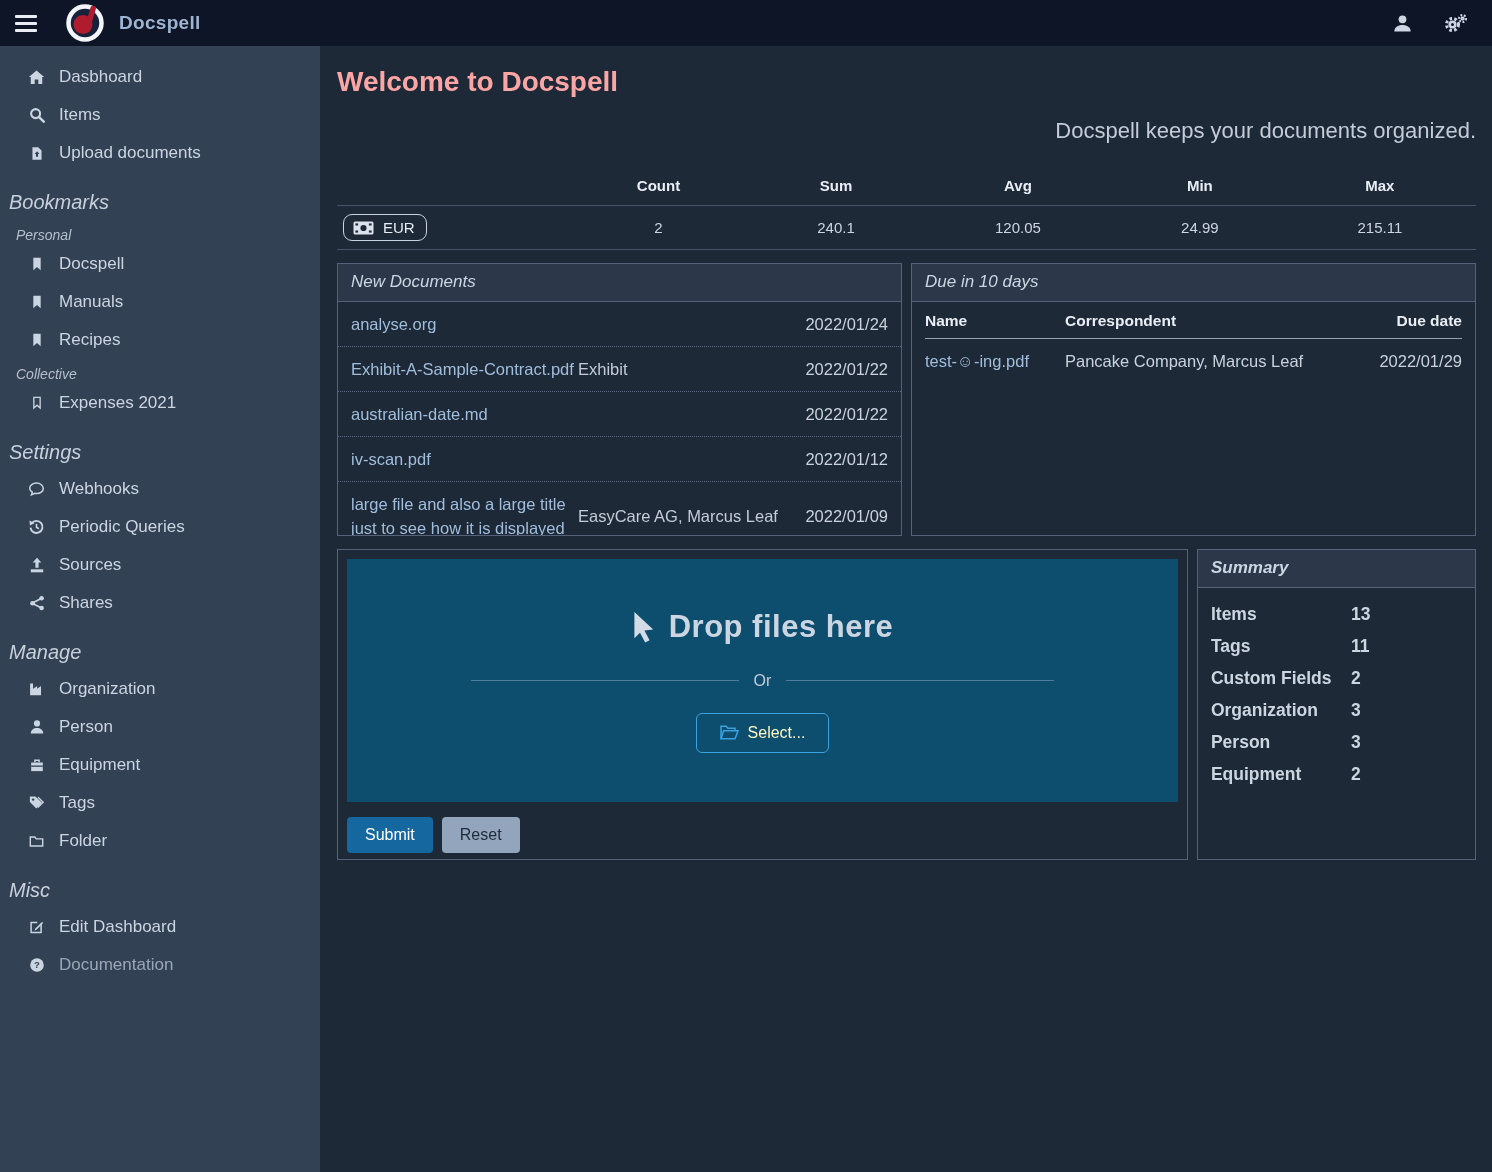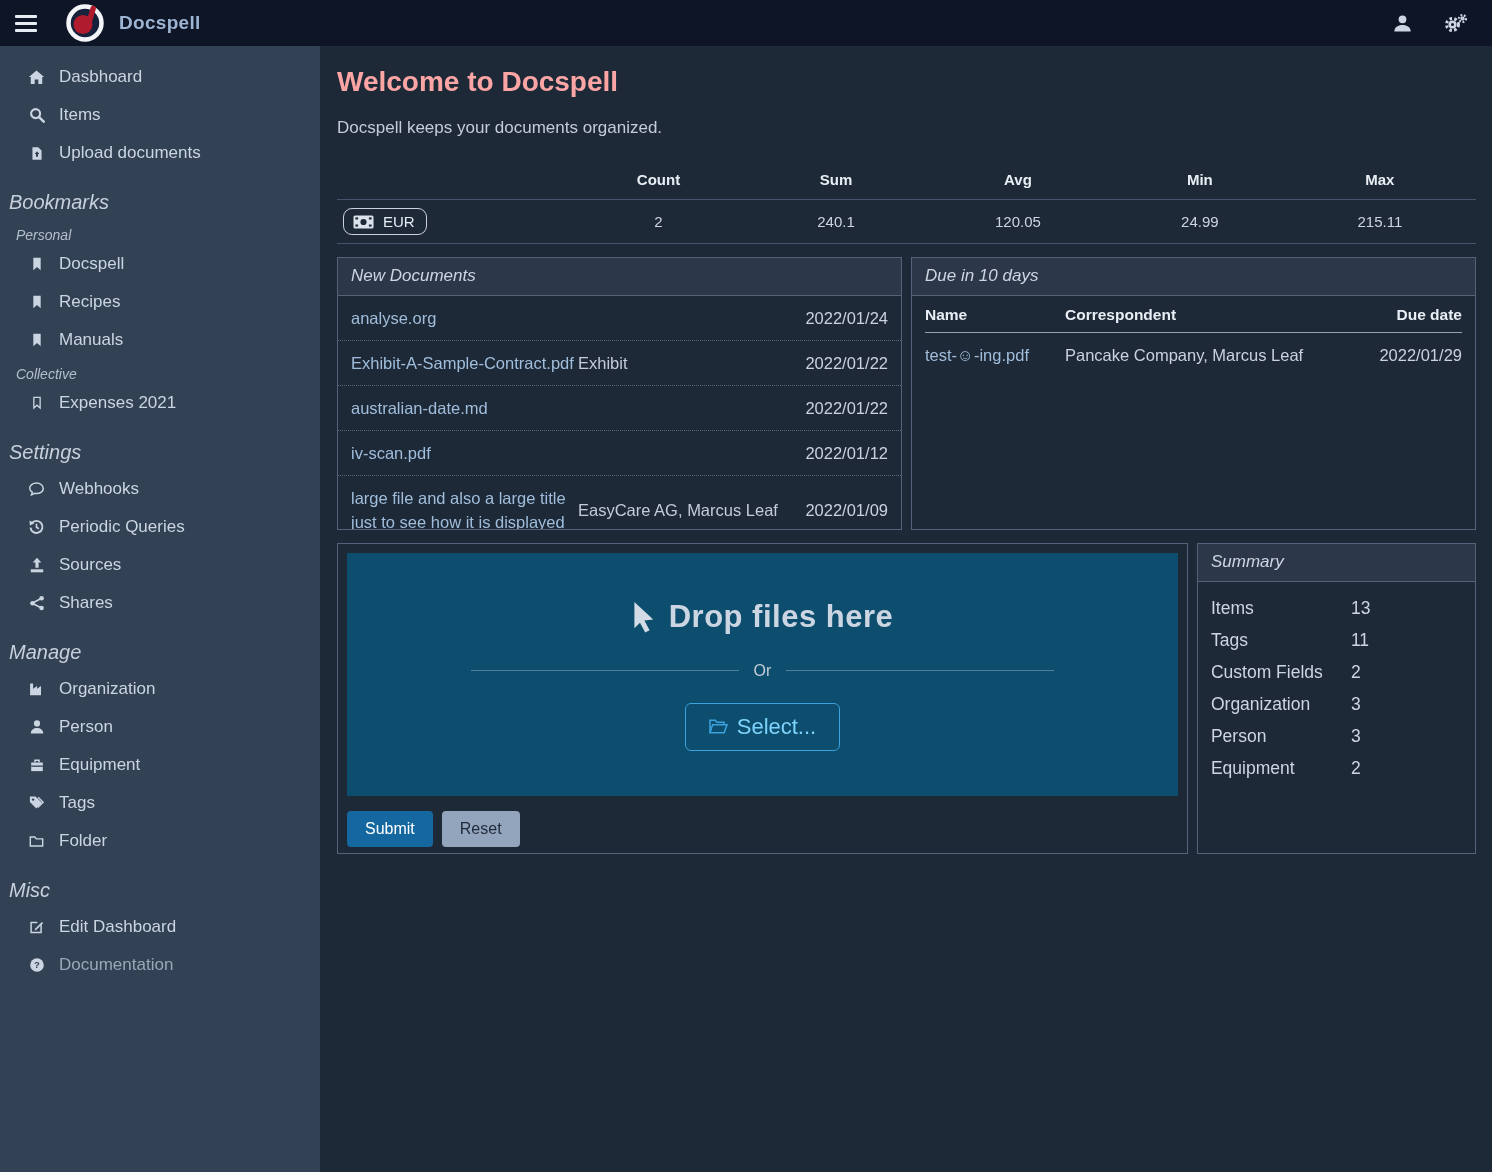--- a/index.html
+++ b/index.html
@@ -23,21 +23,21 @@
   .sidebar { width:320px; flex:none; background:#334155; color:#cbd5e1; padding-top:12px; }
   .nav-item { display:flex; align-items:center; gap:13px; padding:9px 27px; font-size:17px; cursor:pointer; }
   .nav-item .icon { width:19px; display:flex; justify-content:center; color:#cbd5e1; flex:none; }
   .side-heading { font-style:italic; font-size:20px; color:#c7d0db; padding:19px 8px 6px 9px; }
   .side-sub { font-style:italic; font-size:14px; color:#b4bfcc; padding:7px 16px 2px 16px; }
   .dim { color:#9aa7b8; }
 
   
   .main { flex:1; padding:12px 16px 0 17px; }
   h1.welcome { font-size:28px; color:#fca5a5; margin:8px 0 0; font-weight:bold; }
-  .subtitle { font-size:17px; color:#c3ccd8; margin-top:20px; }
+  .subtitle { font-size:22px; color:#c3ccd8; margin-top:20px;text-align:right; }
 
   table.stats { width:100%; border-collapse:collapse; margin-top:24px; }
   table.stats th { font-size:15px; color:#e9eef5; font-weight:bold; text-align:center; padding:9px 6px 11px; }
   table.stats td { font-size:15px; color:#ccd5e2; text-align:center; padding:8px 6px; border-top:1px solid #46536b; }
   table.stats tbody tr:last-child td { border-bottom:1px solid #46536b; }
   table.stats .cur-cell { text-align:left; width:20%; }
   .cur-badge { display:inline-flex; align-items:center; gap:9px; border:1px solid #c9d2de; border-radius:9px;
     padding:4px 11px 4px 9px; font-size:15px; color:#e6ecf4; }
 
   .row2 { display:grid; grid-template-columns:1fr 1fr; gap:9px; margin-top:13px; }
@@ -57,28 +57,28 @@
   table.due td { font-size:16.5px; padding:13px 0; color:#c9d2de; }
   table.due .c-name { width:140px; }
   table.due .c-date { width:112px; text-align:right; }
 
   .row3 { display:grid; grid-template-columns:866fr 284fr; gap:9px; margin-top:13px; }
   .upload-panel { border:1px solid #55627a; height:311px; padding:9px; }
   .dropzone { background:#0d4d6e; height:243px; display:flex; flex-direction:column; align-items:center; justify-content:center; cursor:pointer; }
   .drop-title { display:flex; align-items:center; gap:13px; font-size:31px; font-weight:bold; color:#ccd6e2; letter-spacing:.5px; }
   .or-row { display:flex; align-items:center; gap:15px; margin-top:27px; color:#c3cdd9; font-size:16px; }
   .or-row .line { width:268px; height:1px; background:#4f7d9b; }
-  .select-btn { margin-top:23px; display:flex; align-items:center; gap:9px; border:1px solid #3ba2dd; color:#7dd3fc;
-    border-radius:6px; padding:10px 23px; font-size:22px; background:transparent; cursor:pointer; font-family:inherit; }
+  .select-btn { margin-top:23px; display:flex; align-items:center; gap:9px; border:1px solid #3ba2dd; color:#fef9c3;
+    border-radius:6px; padding:10px 23px; font-size:16px; background:transparent; cursor:pointer; font-family:inherit; }
   .form-actions { display:flex; gap:9px; margin-top:15px; }
   .btn { border:none; border-radius:4px; padding:9px 18px; font-size:16px; cursor:pointer; font-family:inherit; }
   .btn-submit { background:#15689f; color:#fff; }
   .btn-reset { background:#92a5bd; color:#222b3a; }
 
-  .summary-panel { border:1px solid #55627a; height:311px; overflow:hidden; }
+  .summary-panel { border:1px solid #55627a; height:311px; overflow:hidden;font-weight:bold; }
   .sum-body { padding:10px 13px; }
   .sum-row { display:grid; grid-template-columns:140px auto; font-size:17.5px; color:#ccd6e2; padding:5px 0; line-height:22px; }
 </style>
 </head>
 <body>
 
 <div class="topbar">
   <span class="burger">
       <i></i>
       <i></i>
@@ -149,29 +149,29 @@
           </svg>
       </span>
       <span>Docspell</span>
     </div>
     <div class="nav-item">
       <span class="icon">
         <svg viewBox="0 0 16 16" width="14" height="16" fill="currentColor">
             <path d="M3.8 0.9h8.4v14.2L8 11.4l-4.2 3.7z"></path>
           </svg>
       </span>
-      <span>Recipes</span>
+      <span>Manuals</span>
     </div>
     <div class="nav-item">
       <span class="icon">
         <svg viewBox="0 0 16 16" width="14" height="16" fill="currentColor">
             <path d="M3.8 0.9h8.4v14.2L8 11.4l-4.2 3.7z"></path>
           </svg>
       </span>
-      <span>Manuals</span>
+      <span>Recipes</span>
     </div>
     <div class="side-sub">Collective</div>
     <div class="nav-item">
       <span class="icon">
         <svg viewBox="0 0 16 16" width="14" height="16">
             <path d="M4.4 1.5h7.2v12.3L8 10.5l-3.6 3.3z" fill="none" stroke="currentColor" stroke-width="1.5"></path>
           </svg>
       </span>
       <span>Expenses 2021</span>
     </div>

